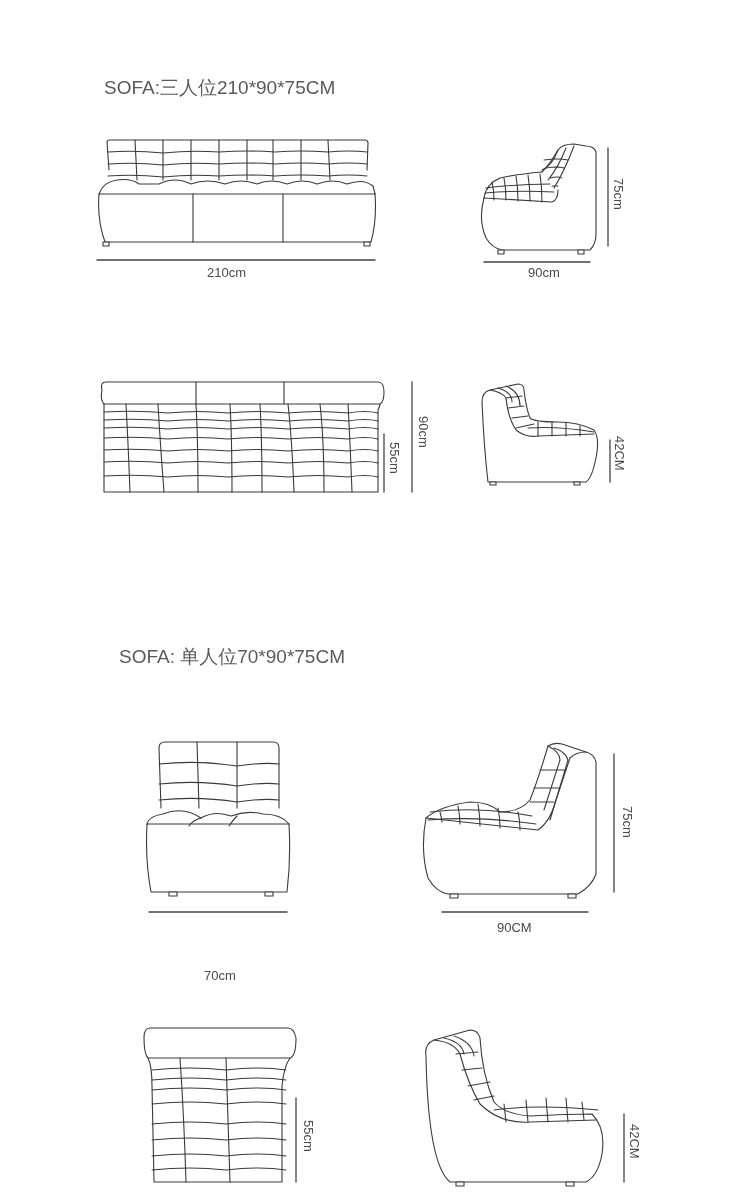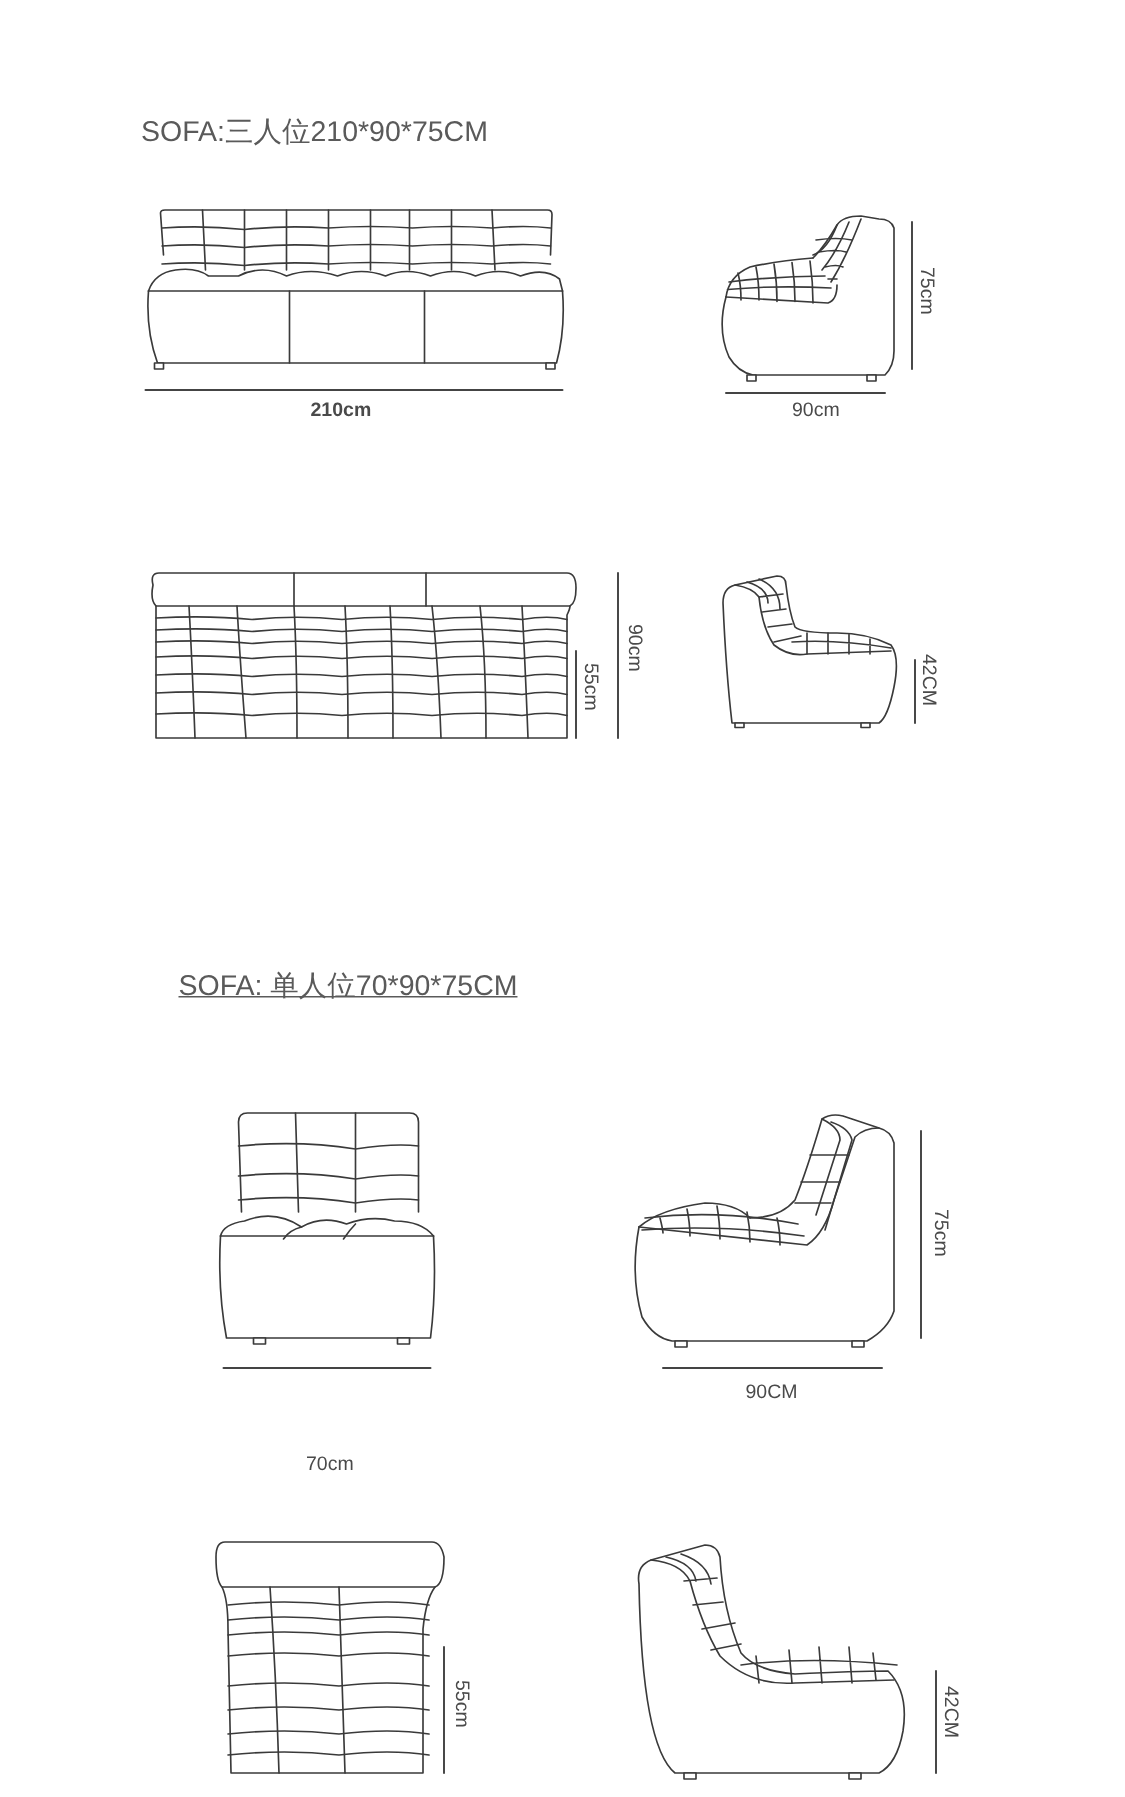--- a/index.html
+++ b/index.html
@@ -8,21 +8,21 @@
   .lbl { position:absolute; font-size:13px; color:#4a4a4a; white-space:nowrap; }
   .vlbl { position:absolute; font-size:13px; color:#4a4a4a; white-space:nowrap; transform:rotate(90deg); transform-origin:left top; }
   svg.fig { position:absolute; overflow:visible; }
   svg.fig * { fill:none; stroke:#3a3a3a; stroke-width:1.1; stroke-linejoin:round; stroke-linecap:round; }
   svg.fig .dim { stroke:#444; stroke-width:1.3; }
   svg.fig .leg { fill:#fff; }
 </style>
 </head>
 <body>
 
-<div class="title" style="left:94px;top:75px;text-align:center;">SOFA:三人位210*90*75CM</div>
+<div class="title" style="left:104px;top:75px;text-align:center;">SOFA:三人位210*90*75CM</div>
 
 <svg class="fig" style="left:95px;top:138px;" width="290" height="150" viewBox="0 0 290 150">
 
   <path d="M14 32 L12 4 Q12 2 15 2 L270 2 Q273 2 273 5 L272 32"></path>
 
   <path d="M40 2 L42 42 M68 2 L68 42 M96 2 L96 42 M124 2 L124 42 M152 2 L152 42 M178 2 L178 42 M206 2 L206 42 M233 2 L235 42"></path>
 
   <path d="M13 14 Q40 12 68 15 Q96 12 124 14 Q152 12 180 14 Q206 12 233 14 Q255 12 272 14"></path>
   <path d="M13 26 Q40 24 68 27 Q96 24 124 26 Q152 24 180 26 Q206 24 233 26 Q255 24 272 26"></path>
   <path d="M13 38 Q40 36 68 39 Q96 36 124 38 Q152 36 180 38 Q206 36 233 38 Q255 36 272 38"></path>
@@ -31,21 +31,21 @@
   <path d="M4 56 L280 56"></path>
 
   <path d="M4 56 Q2 82 10 104 L276 104 Q282 82 280 56"></path>
   <path d="M98 56 L98 104 M188 56 L188 104"></path>
 
   <rect class="leg" x="8" y="104" width="6" height="4"></rect>
   <rect class="leg" x="269" y="104" width="6" height="4"></rect>
 
   <line class="dim" x1="2" y1="122" x2="280" y2="122"></line>
 </svg>
-<div class="lbl" style="left:207px;top:265px;font-weight:bold;">210cm</div>
+<div class="lbl" style="left:207px;top:265px;">210cm</div>
 
 <svg class="fig" style="left:478px;top:140px;" width="140" height="130" viewBox="0 0 140 130">
 
   <path d="M6 58 Q0 80 8 98 Q14 108 24 110 L112 110 Q118 104 118 94 L118 12 Q116 6 108 6 L96 4 Q84 4 80 10 Q74 26 64 30"></path>
 
   <path d="M6 58 Q8 44 22 38 Q40 34 64 32"></path>
   <path d="M6 58 Q40 60 74 62 Q80 60 80 50"></path>
 
   <path d="M14 42 Q16 50 16 60 M26 38 Q28 48 28 60 M38 36 Q40 48 40 61 M50 35 Q52 48 52 61 M62 34 Q64 48 64 62"></path>
   <path d="M8 48 Q40 44 72 44 M7 53 Q40 50 76 52"></path>
@@ -91,21 +91,21 @@
   <path d="M20 10 Q34 14 34 24 M28 8 Q42 14 42 28 M28 20 L44 18 M30 30 L46 28 M34 40 L50 38 M38 50 L56 46"></path>
 
   <path d="M60 44 L60 58 M74 44 L74 58 M88 45 L88 58 M102 48 L102 58 M50 50 Q80 48 116 54"></path>
 
   <rect class="leg" x="12" y="104" width="6" height="3"></rect>
   <rect class="leg" x="96" y="104" width="6" height="3"></rect>
   <line class="dim" x1="132" y1="62" x2="132" y2="104"></line>
 </svg>
 <div class="vlbl" style="left:627px;top:436px;">42CM</div>
 
-<div class="title" style="left:119px;top:644px;text-decoration:underline;">SOFA: 单人位70*90*75CM</div>
+<div class="title" style="left:119px;top:644px;">SOFA: 单人位70*90*75CM</div>
 
 <svg class="fig" style="left:143px;top:740px;" width="150" height="180" viewBox="0 0 150 180">
   <path d="M18 68 L16 8 Q16 2 22 2 L130 2 Q136 2 136 8 L136 68"></path>
   <path d="M54 2 L56 68 M94 2 L94 68"></path>
   <path d="M16 24 Q56 20 94 26 Q120 22 136 24"></path>
   <path d="M16 44 Q56 40 94 46 Q120 42 136 44"></path>
   <path d="M16 60 Q56 56 94 62 Q120 58 136 60"></path>
 
   <path d="M4 84 Q6 76 20 74 Q40 66 58 78 Q72 70 88 76 Q104 70 120 74 Q138 74 146 84"></path>
   <path d="M46 86 Q50 80 58 78 M86 86 Q90 80 94 76"></path>

